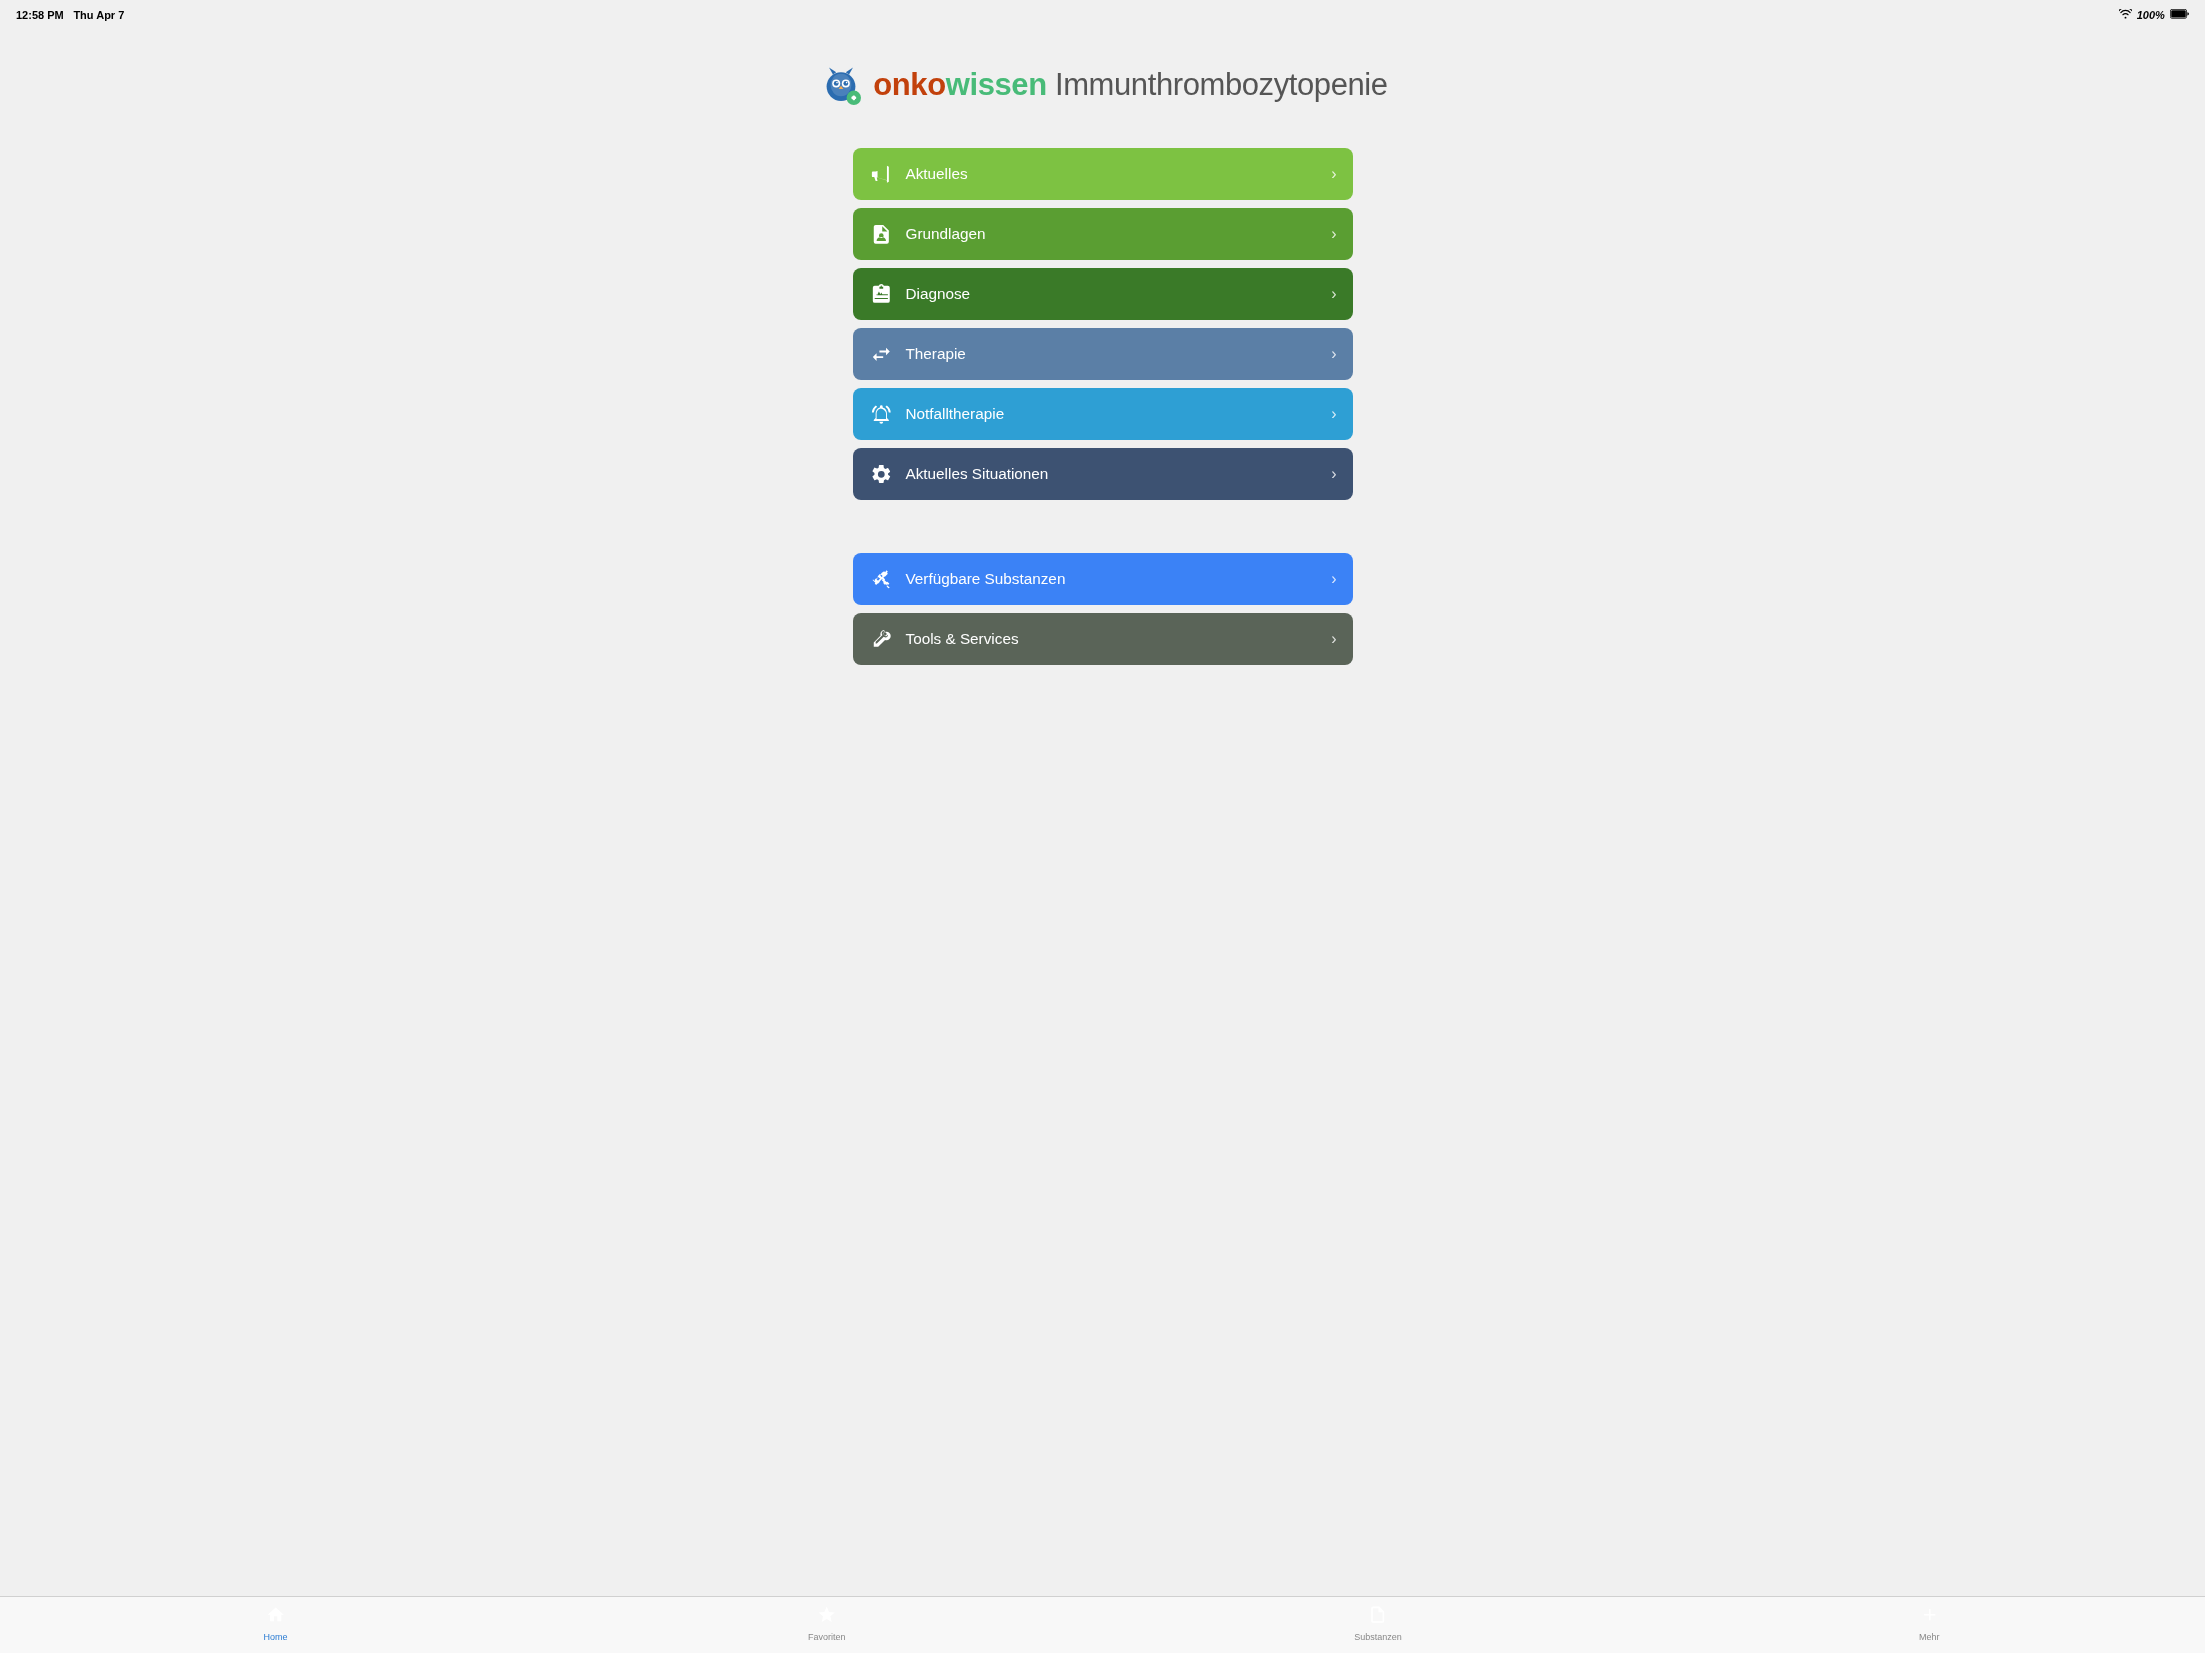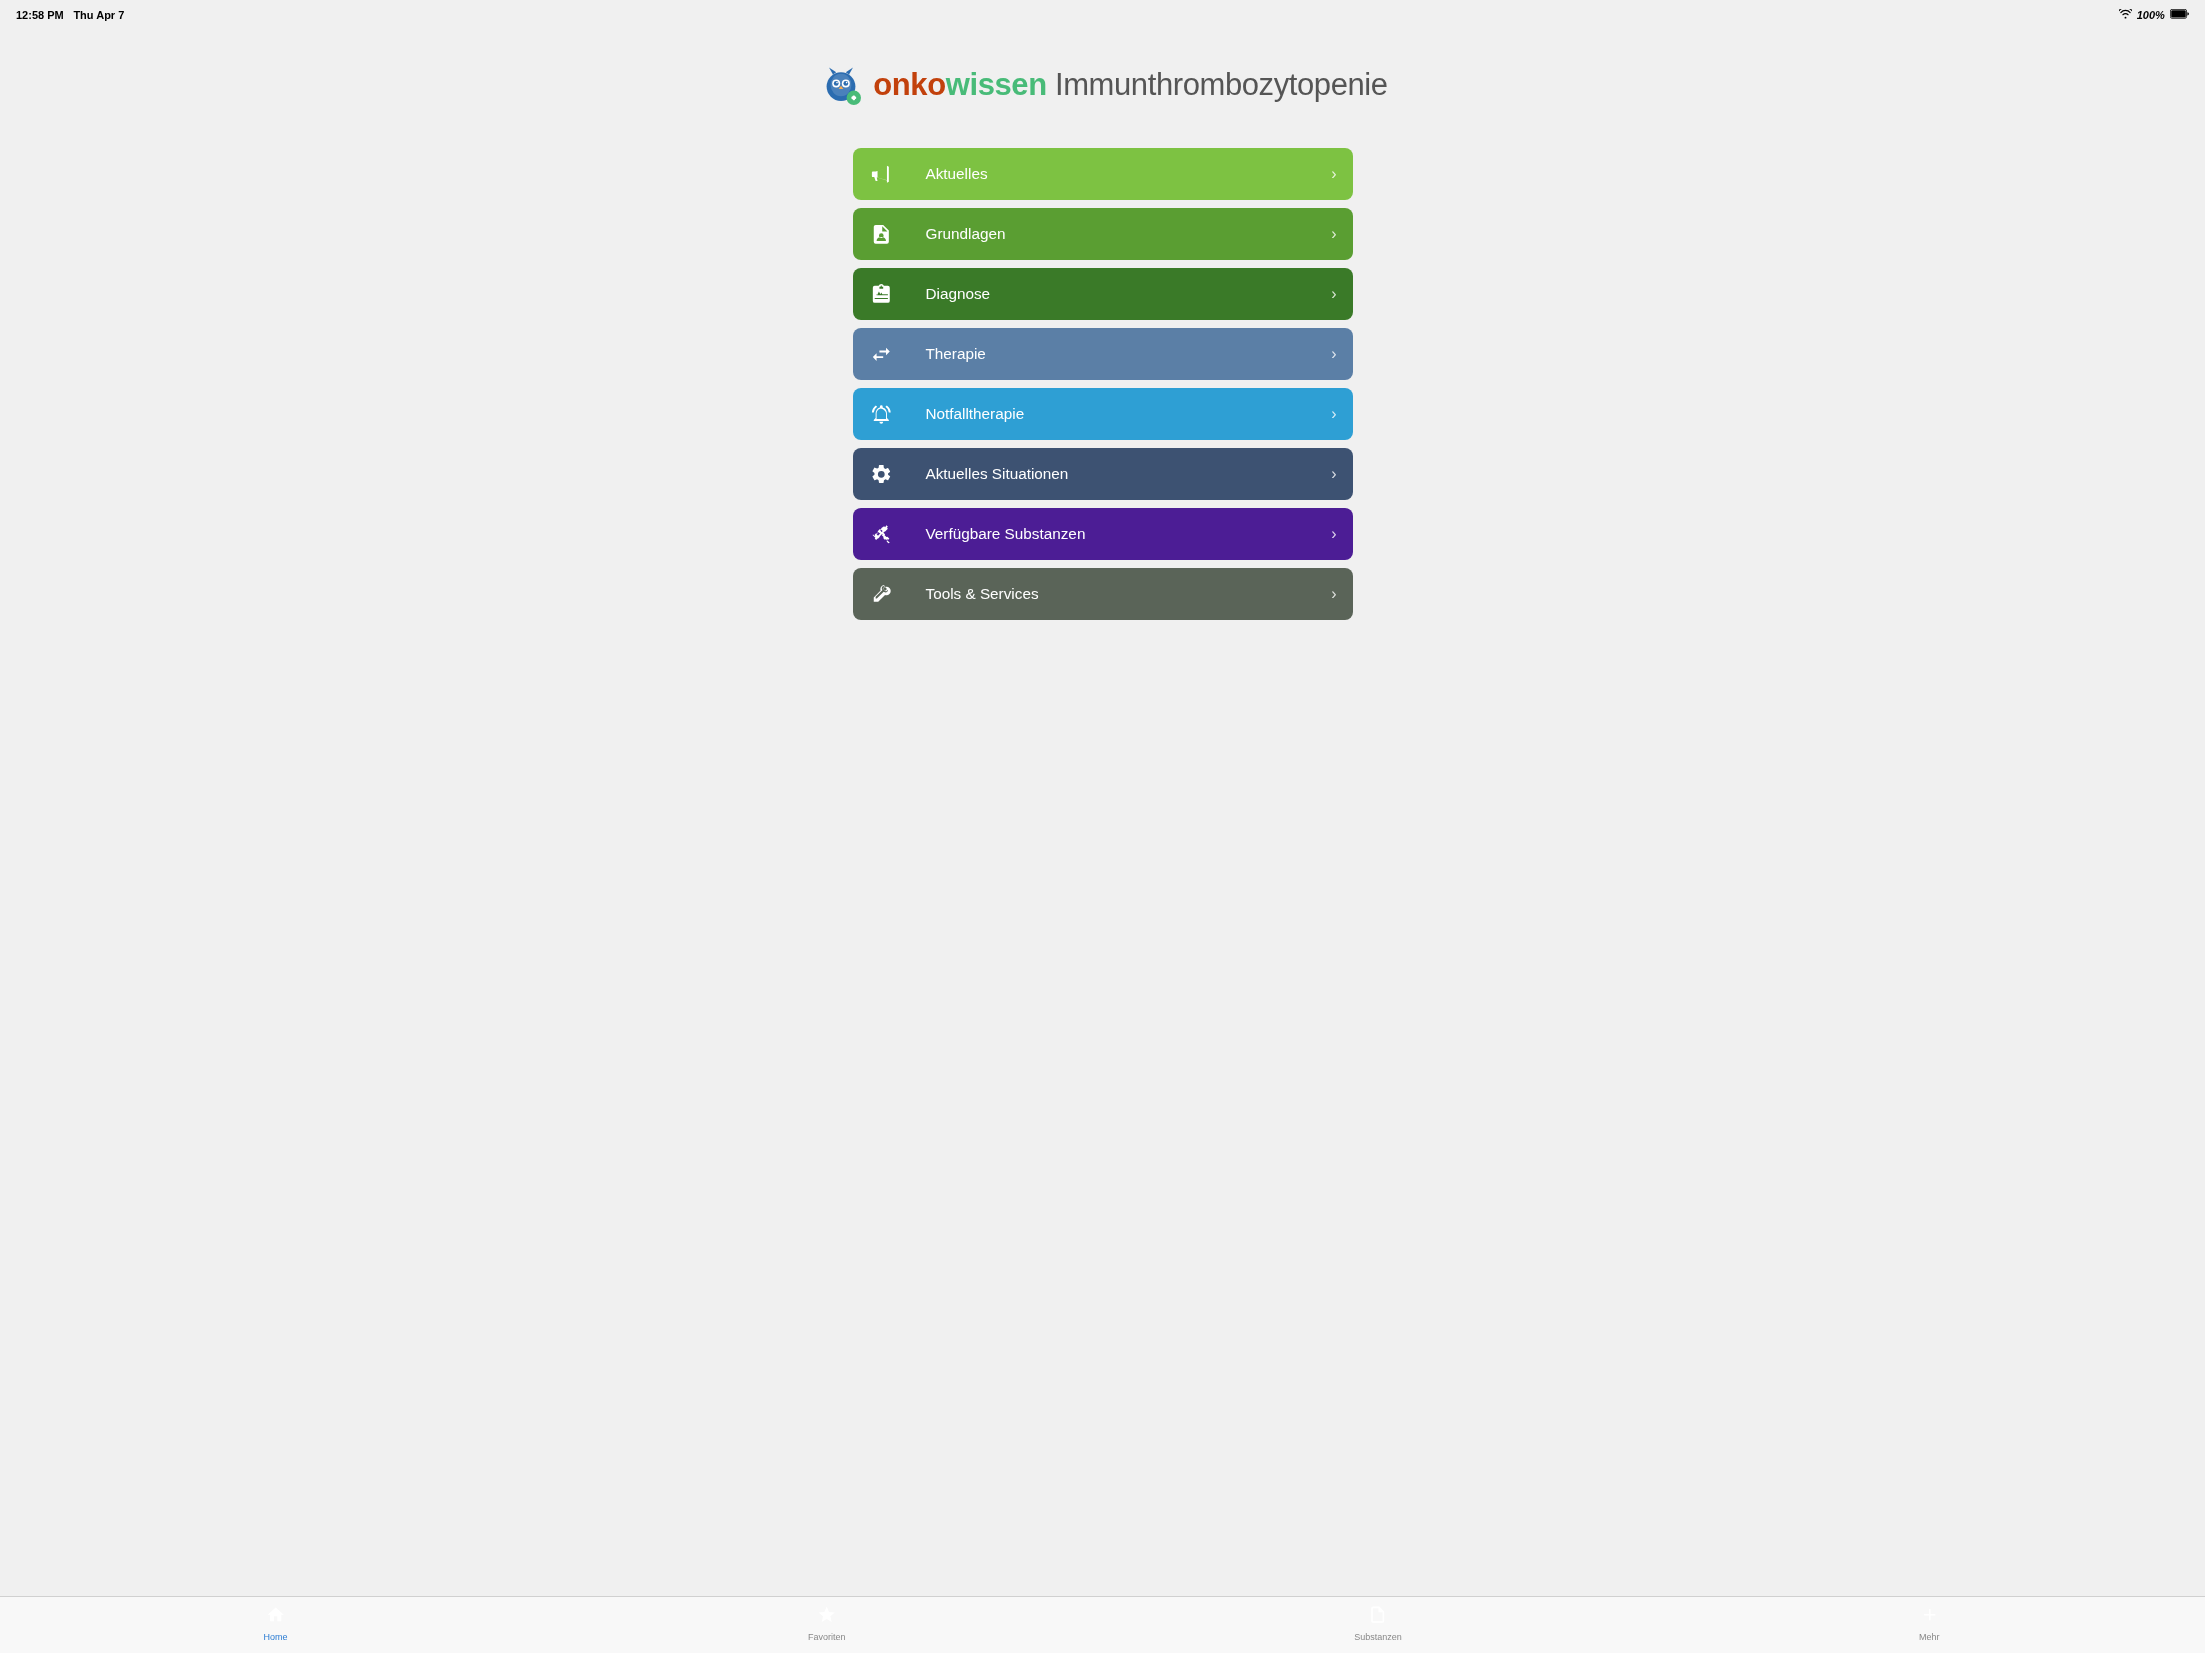--- a/index.html
+++ b/index.html
@@ -81,21 +81,21 @@
       height: 52px;
       cursor: pointer;
       color: #fff;
       text-decoration: none;
       transition: opacity 0.15s;
     }
 
     .menu-item-left {
       display: flex;
       align-items: center;
-      gap: 31px;
+      gap: 11px;
     }
 
     .menu-item-icon {
       width: 26px;
       height: 26px;
       display: flex;
       align-items: center;
       justify-content: center;
       flex-shrink: 0;
     }
@@ -110,21 +110,21 @@
       font-size: 16px;
       color: rgba(255,255,255,0.8);
     }
 
     .color-aktuelles     { background-color: #7dc242; }
     .color-grundlagen    { background-color: #5a9e32; }
     .color-diagnose      { background-color: #3a7a28; }
     .color-therapie      { background-color: #5b7fa6; }
     .color-notfall       { background-color: #2e9fd4; }
     .color-besondere     { background-color: #3d5272; }
-    .color-verfugbare    { background-color: #4c1d95; }
+    .color-verfugbare    { background-color: #3b82f6; margin-top: 45px; }
     .color-tools         { background-color: #5a6458; }
 
     
     .tab-bar {
       display: flex;
       justify-content: space-around;
       align-items: center;
       background: #f8f8f8;
       border-top: 0.8px solid #d0d0d0;
       height: 57px;

